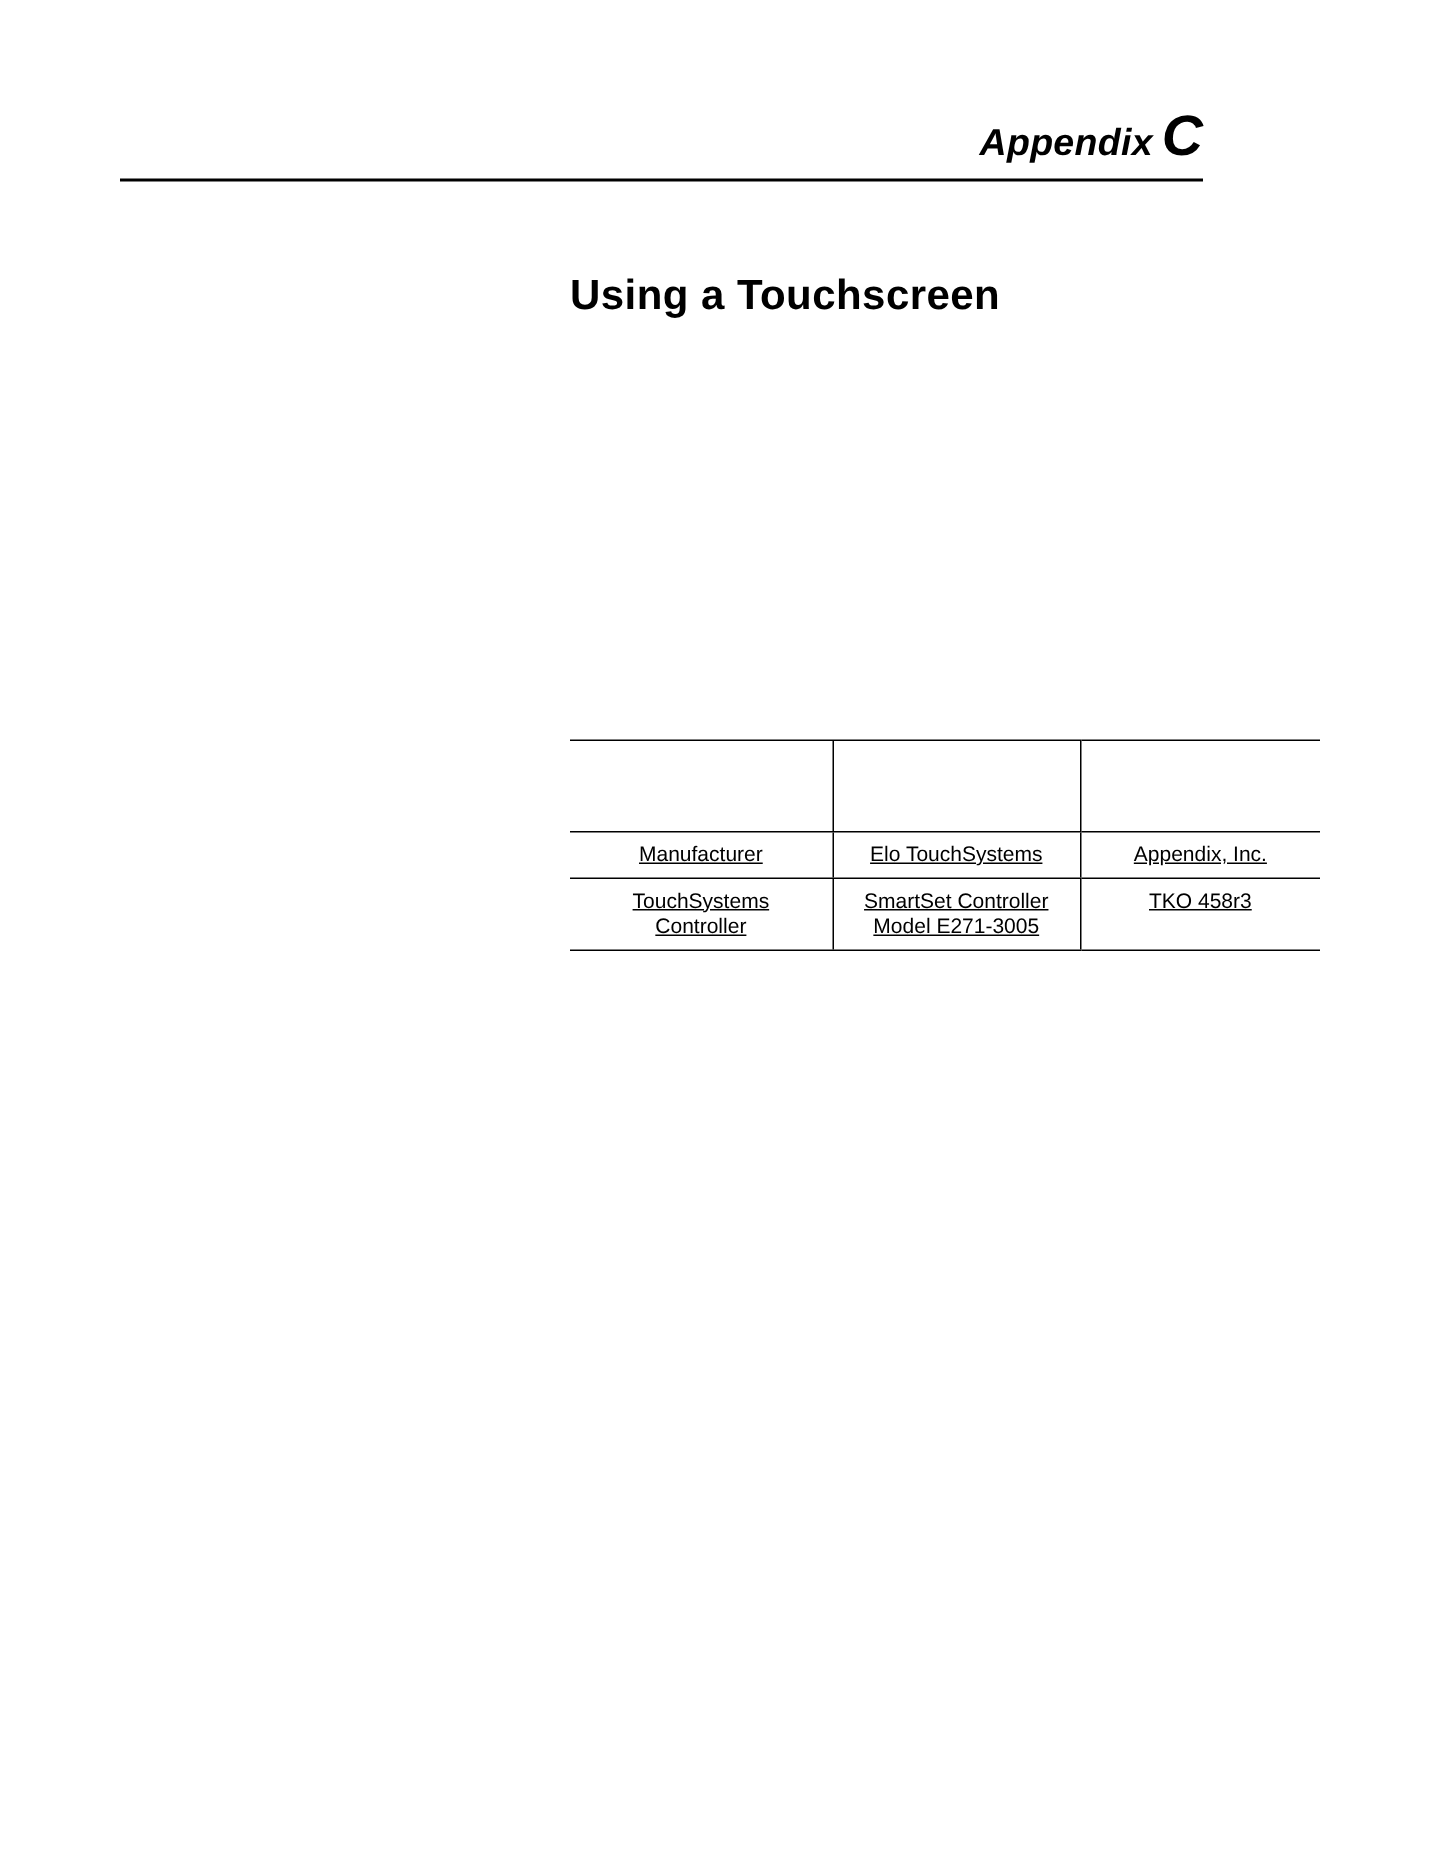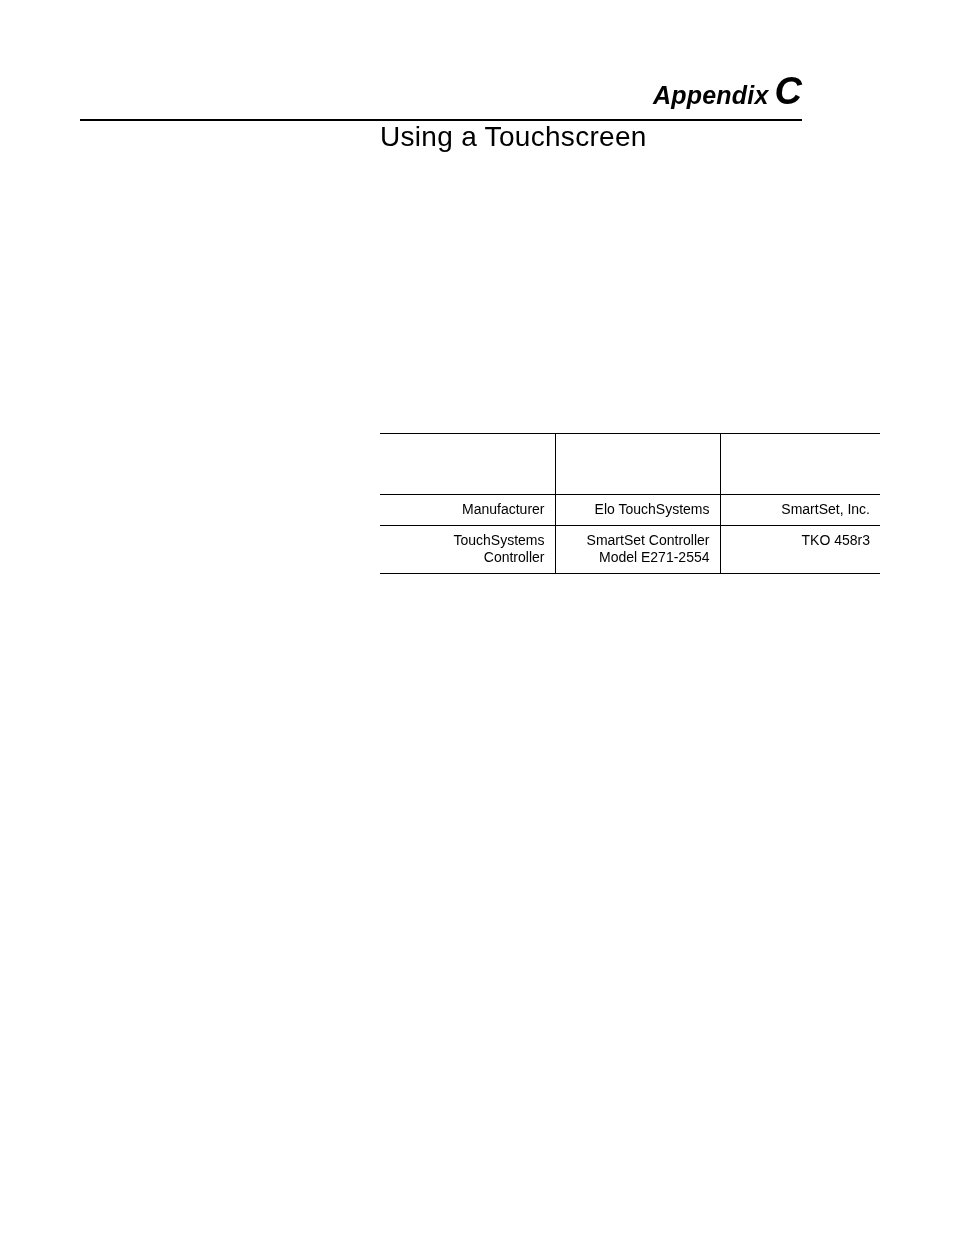--- a/index.html
+++ b/index.html
@@ -31,40 +31,42 @@
     letter-spacing: 0.2px;
   }
   .appendix-letter {
     font-style: italic;
     font-weight: 900;
     font-size: 38px;
     vertical-align: baseline;
     margin-left: 6px;
   }
   .chapter-title {
+    margin-top: 60px;
     margin-left: 300px;
-    font-weight: 400;
+    font-weight: 700;
     font-size: 28px;
     letter-spacing: 0.3px;
   }
   .table-wrap {
     margin-top: 280px;
     margin-left: 300px;
     width: 500px;
   }
   table {
     border-collapse: collapse;
     width: 100%;
     font-size: 14px;
     line-height: 1.25;
   }
   th, td {
-    text-align: right;
+    text-align: center;
     vertical-align: top;
     padding: 6px 10px 6px 10px;
+    text-decoration: underline;
   }
   thead th {
     border-top: 1.5px solid #000;
     border-bottom: 1.5px solid #000;
     height: 48px;
   }
   tbody td {
     border-bottom: 1px solid #000;
   }
   
@@ -98,24 +100,24 @@
         <tr>
           <th></th>
           <th></th>
           <th></th>
         </tr>
       </thead>
       <tbody>
         <tr>
           <td>Manufacturer</td>
           <td>Elo TouchSystems</td>
-          <td>SmartSet, Inc.</td>
+          <td>Appendix, Inc.</td>
         </tr>
         <tr>
           <td>TouchSystems Controller</td>
-          <td>SmartSet Controller Model E271-2554</td>
+          <td>SmartSet Controller Model E271-3005</td>
           <td>TKO 458r3</td>
         </tr>
       </tbody>
     </table>
   </div>
 
 </div>
 
 </body></html>

